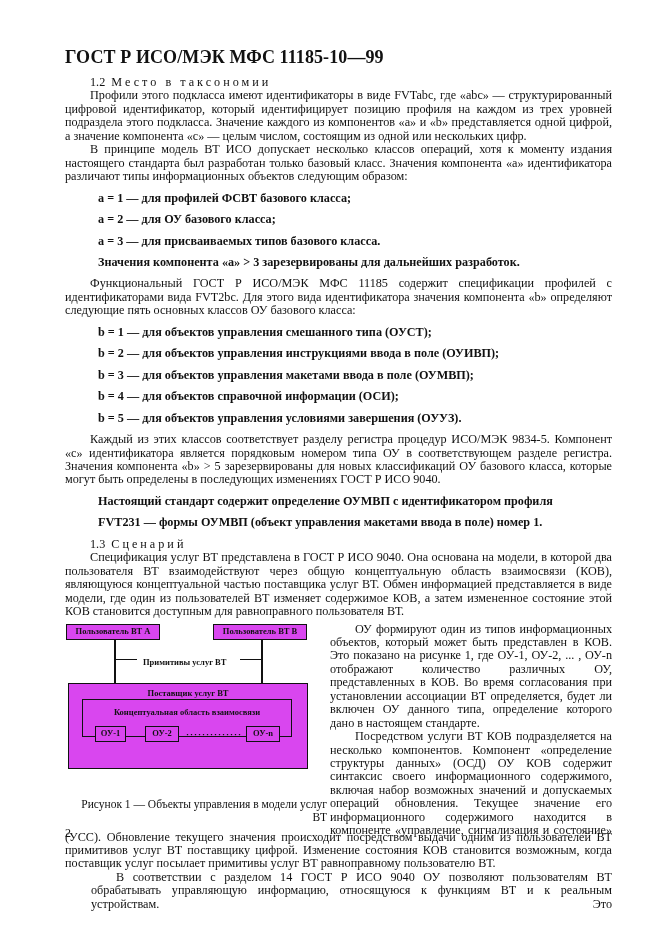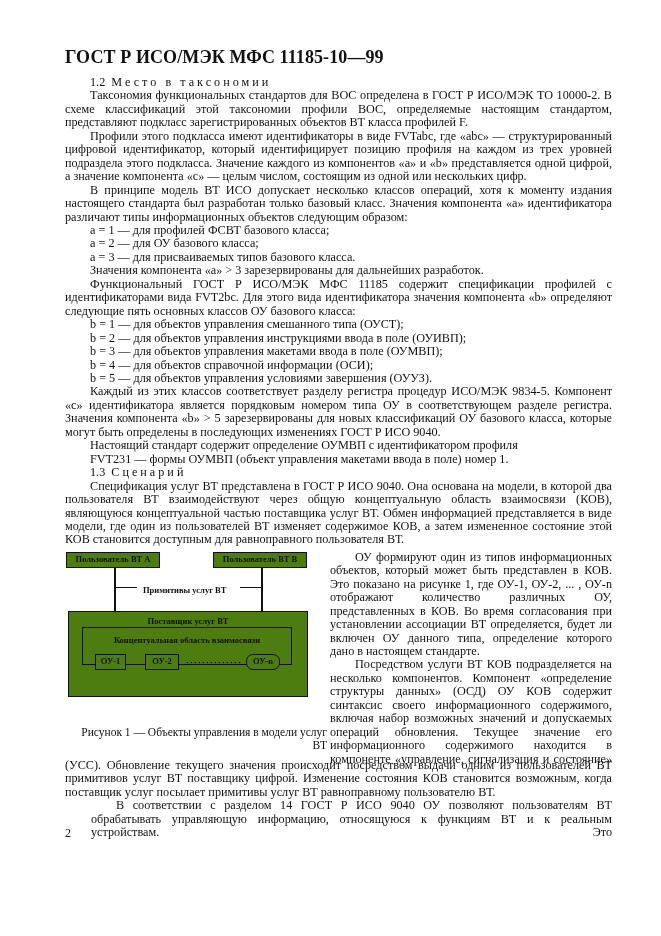--- a/index.html
+++ b/index.html
@@ -2,44 +2,43 @@
 <html><head>
 <meta charset="utf-8">
 <style>
   html, body { margin: 0; padding: 0; background: #ffffff; }
   body { width: 661px; height: 936px; position: relative; overflow: hidden;
          font-family: "Liberation Serif", "DejaVu Serif", serif; color: #111; }
   .page { position: absolute; left: 0; top: 0; width: 661px; height: 936px; }
   .header { position: absolute; left: 65px; top: 47px; font-weight: bold; font-size: 18px; letter-spacing: 0.1px; }
   .body { position: absolute; left: 65px; top: 76px; width: 547px; font-size: 12.2px; line-height: 13.45px; }
   .p { margin: 0; text-align: justify; text-indent: 25px; }
-  .li { margin: 0; padding-left: 25px; }
+  .li { margin: 8px; padding-left: 25px; font-weight: bold; }
   .sec { margin: 0; padding-left: 25px; letter-spacing: 3px; }
   .sec .num { letter-spacing: 0; }
   .figrow { position: relative; height: 208px; }
   .figure { position: absolute; left: 0; top: 0; width: 262px; height: 208px; }
   .figtext { position: absolute; left: 265px; top: 0; width: 282px; }
-  .box { position: absolute; border: 1.6px solid #111; box-sizing: border-box; background: #4d7c0f;
+  .box { position: absolute; border: 1.6px solid #111; box-sizing: border-box; background: #d946ef;
          font-family: "Liberation Serif", serif; font-weight: bold; font-size: 8.5px;
          display: flex; align-items: center; justify-content: center; }
   .line { position: absolute; background: #111; }
   .lbl { position: absolute; font-weight: bold; font-size: 8.5px; white-space: nowrap; }
   .caption { position: absolute; left: 0; top: 175px; width: 262px; text-align: right; font-size: 11.5px; line-height: 13px; }
   .dots { position: absolute; font-size: 9px; letter-spacing: 1px; }
   .pagenum { position: absolute; left: 65px; top: 826px; font-size: 12px; }
 </style>
 </head>
 <body>
 
 <div class="page">
   <div class="header">ГОСТ Р ИСО/МЭК МФС 11185-10—99</div>
 
   <div class="body">
     <p class="sec"><span class="num">1.2</span> <span>Место в таксономии</span></p>
-    <p class="p">Таксономия функциональных стандартов для ВОС определена в ГОСТ Р ИСО/МЭК ТО 10000-2. В схеме классификаций этой таксономии профили ВОС, определяемые настоящим стандартом, представляют подкласс зарегистрированных объектов ВТ класса профилей F.</p>
     <p class="p">Профили этого подкласса имеют идентификаторы в виде FVTabc, где «abc» — структурированный цифровой идентификатор, который идентифицирует позицию профиля на каждом из трех уровней подраздела этого подкласса. Значение каждого из компонентов «a» и «b» представляется одной цифрой, а значение компонента «c» — целым числом, состоящим из одной или нескольких цифр.</p>
     <p class="p">В принципе модель ВТ ИСО допускает несколько классов операций, хотя к моменту издания настоящего стандарта был разработан только базовый класс. Значения компонента «а» идентификатора различают типы информационных объектов следующим образом:</p>
     <p class="li">a = 1 — для профилей ФСВТ базового класса;</p>
     <p class="li">a = 2 — для ОУ базового класса;</p>
     <p class="li">a = 3 — для присваиваемых типов базового класса.</p>
     <p class="li">Значения компонента «а» &gt; 3 зарезервированы для дальнейших разработок.</p>
     <p class="p">Функциональный ГОСТ Р ИСО/МЭК МФС 11185 содержит спецификации профилей с идентификаторами вида FVT2bc. Для этого вида идентификатора значения компонента «b» определяют следующие пять основных классов ОУ базового класса:</p>
     <p class="li">b = 1 — для объектов управления смешанного типа (ОУСТ);</p>
     <p class="li">b = 2 — для объектов управления инструкциями ввода в поле (ОУИВП);</p>
     <p class="li">b = 3 — для объектов управления макетами ввода в поле (ОУМВП);</p>
@@ -63,21 +62,21 @@
         <div class="box" style="left:1px; top:1px; width:94px; height:16px;">Пользователь ВТ А</div>
         <div class="box" style="left:148px; top:1px; width:94px; height:16px;">Пользователь ВТ В</div>
 
         <div class="box" style="left:3px; top:60px; width:240px; height:86px; display:block;">
           <div class="lbl" style="left:0; right:0; text-align:center; top:3px;">Поставщик услуг ВТ</div>
           <div class="box" style="left:13px; top:15px; width:210px; height:38px; display:block;">
             <div class="lbl" style="left:0; right:0; text-align:center; top:6px;">Концептуальная область взаимосвязи</div>
             <div class="box" style="left:12px; top:26px; width:31px; height:16px;">ОУ-1</div>
             <div class="box" style="left:62px; top:26px; width:34px; height:16px;">ОУ-2</div>
             <div class="dots" style="left:103px; top:28px;">··············</div>
-            <div class="box" style="left:163px; top:26px; width:34px; height:16px;border-radius:7px;">ОУ-n</div>
+            <div class="box" style="left:163px; top:26px; width:34px; height:16px;">ОУ-n</div>
           </div>
         </div>
 
         <div class="caption">Рисунок 1 — Объекты управления в модели услуг ВТ</div>
       </div>
       <div class="figtext">
         <p class="p">ОУ формируют один из типов информационных объектов, который может быть представлен в КОВ. Это показано на рисунке 1, где ОУ-1, ОУ-2, ... , ОУ-n отображают количество различных ОУ, представленных в КОВ. Во время согласования при установлении ассоциации ВТ определяется, будет ли включен ОУ данного типа, определение которого дано в настоящем стандарте.</p>
         <p class="p" style="text-align-last: justify;">Посредством услуги ВТ КОВ подразделяется на несколько компонентов. Компонент «определение структуры данных» (ОСД) ОУ КОВ содержит синтаксис своего информационного содержимого, включая набор возможных значений и допускаемых операций обновления. Текущее значение его информационного содержимого находится в компоненте «управление, сигнализация и состояние»</p>
       </div>
     </div>

